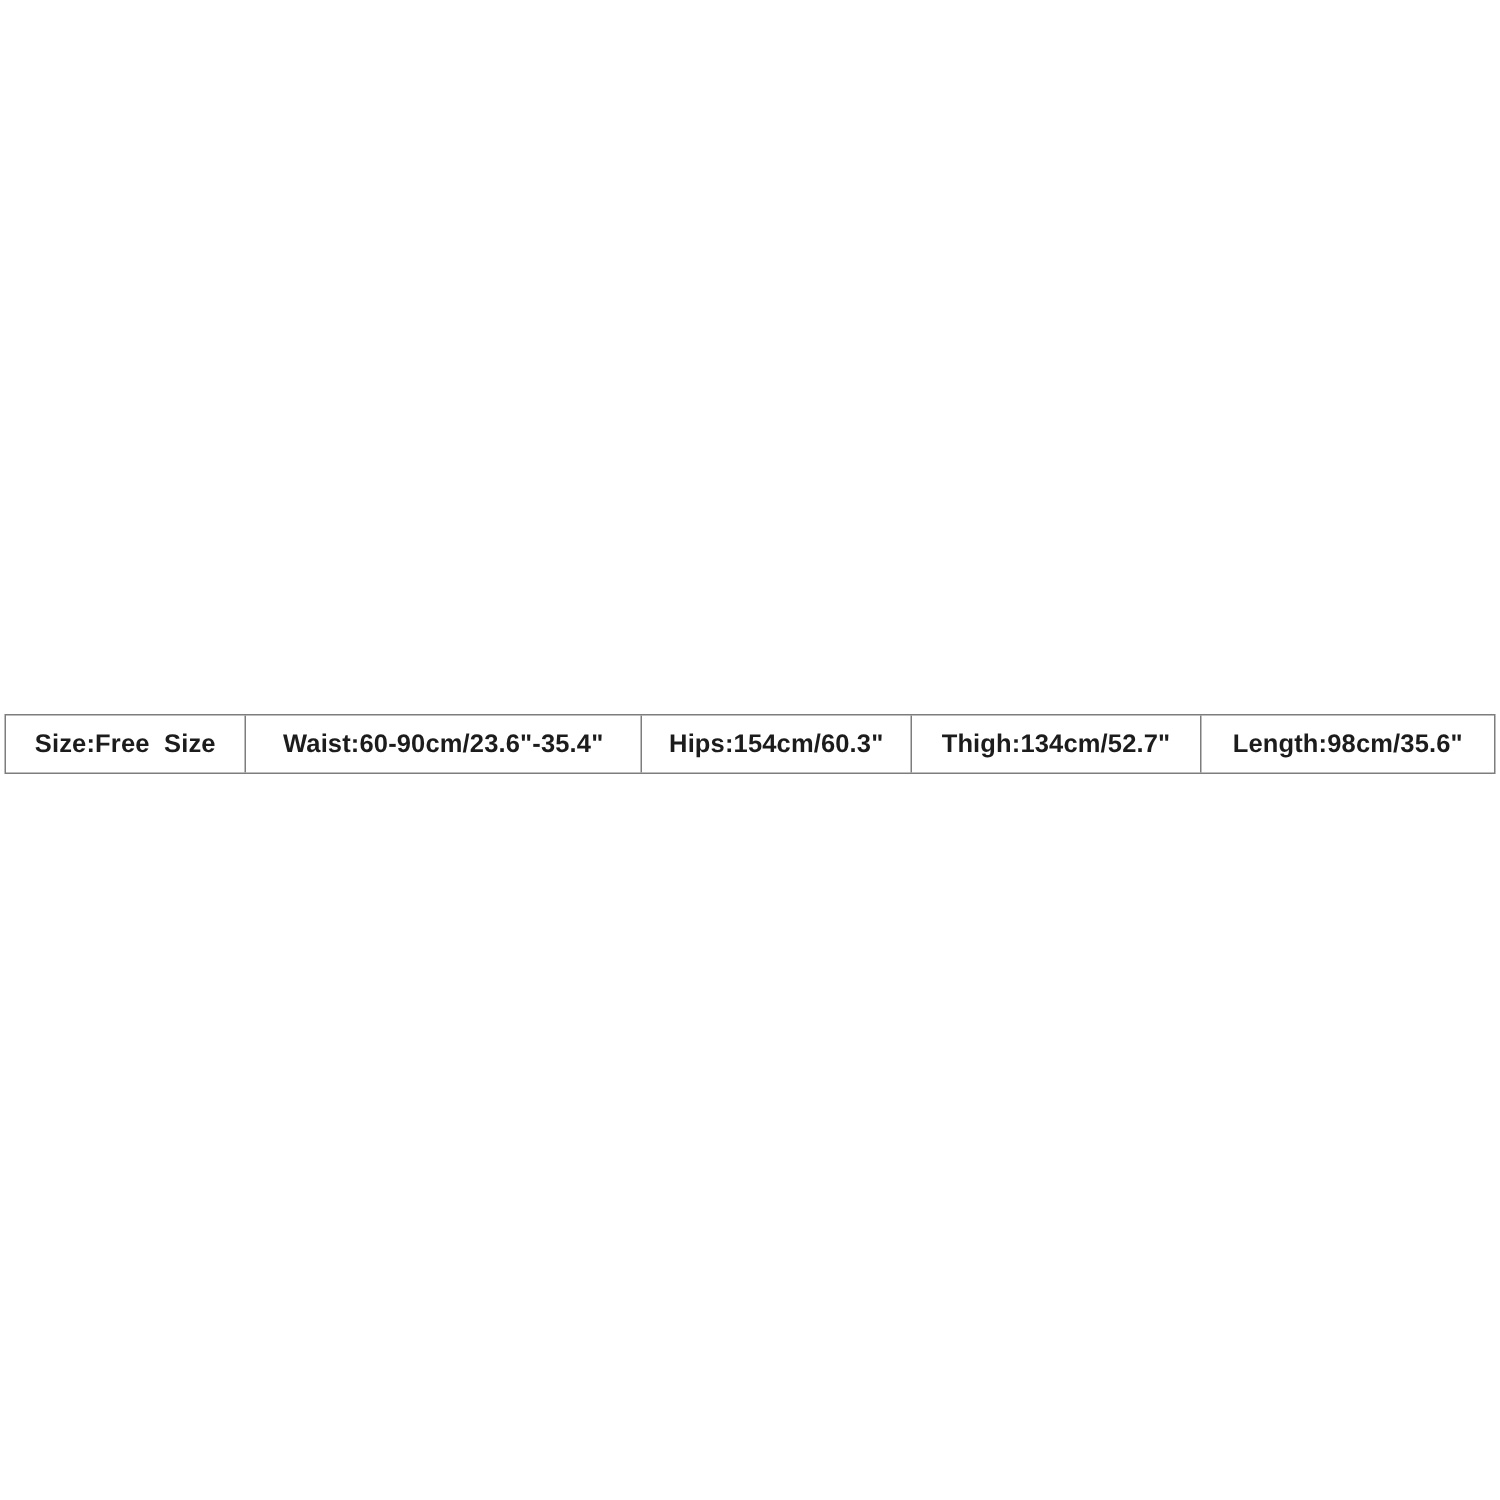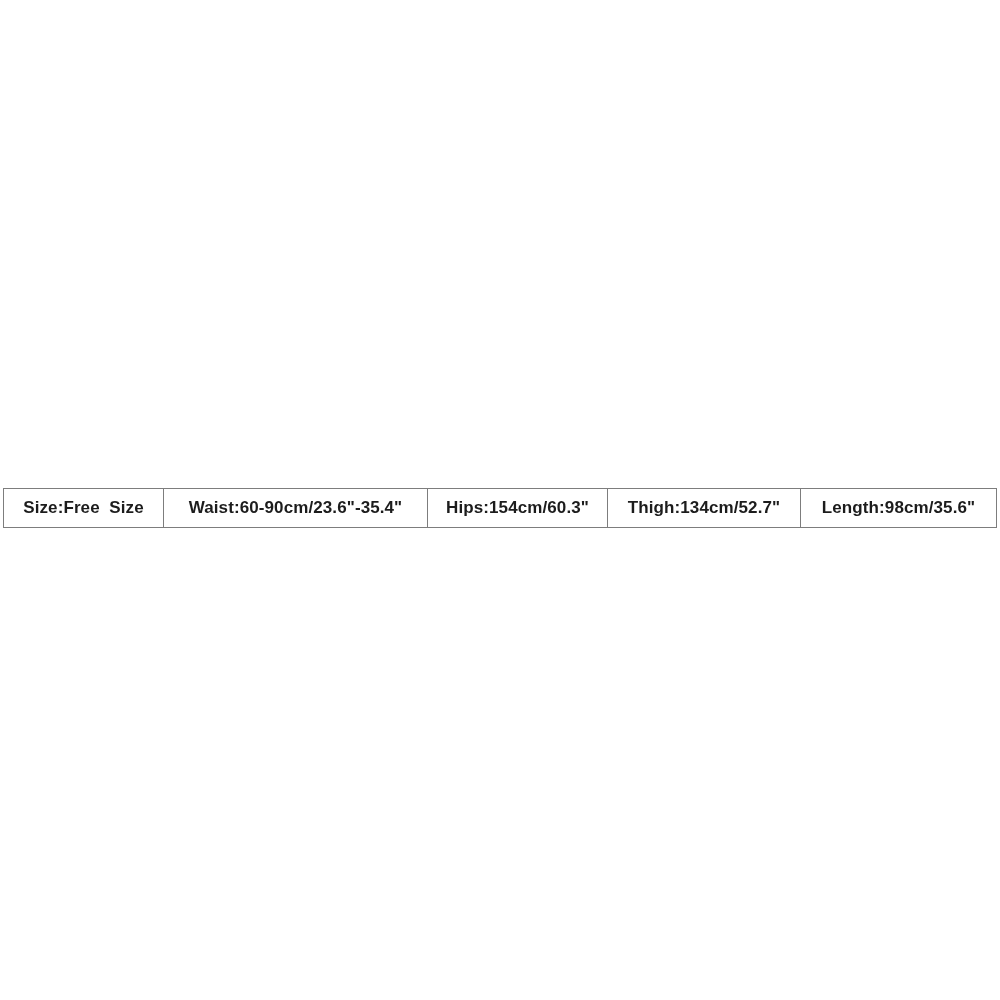--- a/index.html
+++ b/index.html
@@ -11,21 +11,21 @@
     position: relative;
     width: 1000px;
     height: 1000px;
     background: #ffffff;
     overflow: hidden;
     font-family: "Liberation Sans", "DejaVu Sans", sans-serif;
   }
   .size-table {
     position: absolute;
     left: 3px;
-    top: 488px;
+    top: 476px;
     width: 994px;
     height: 40px;
     box-sizing: border-box;
     display: flex;
     border: 1.5px solid #7d7d7d;
     background: #ffffff;
   }
   .size-cell {
     box-sizing: border-box;
     display: flex;

